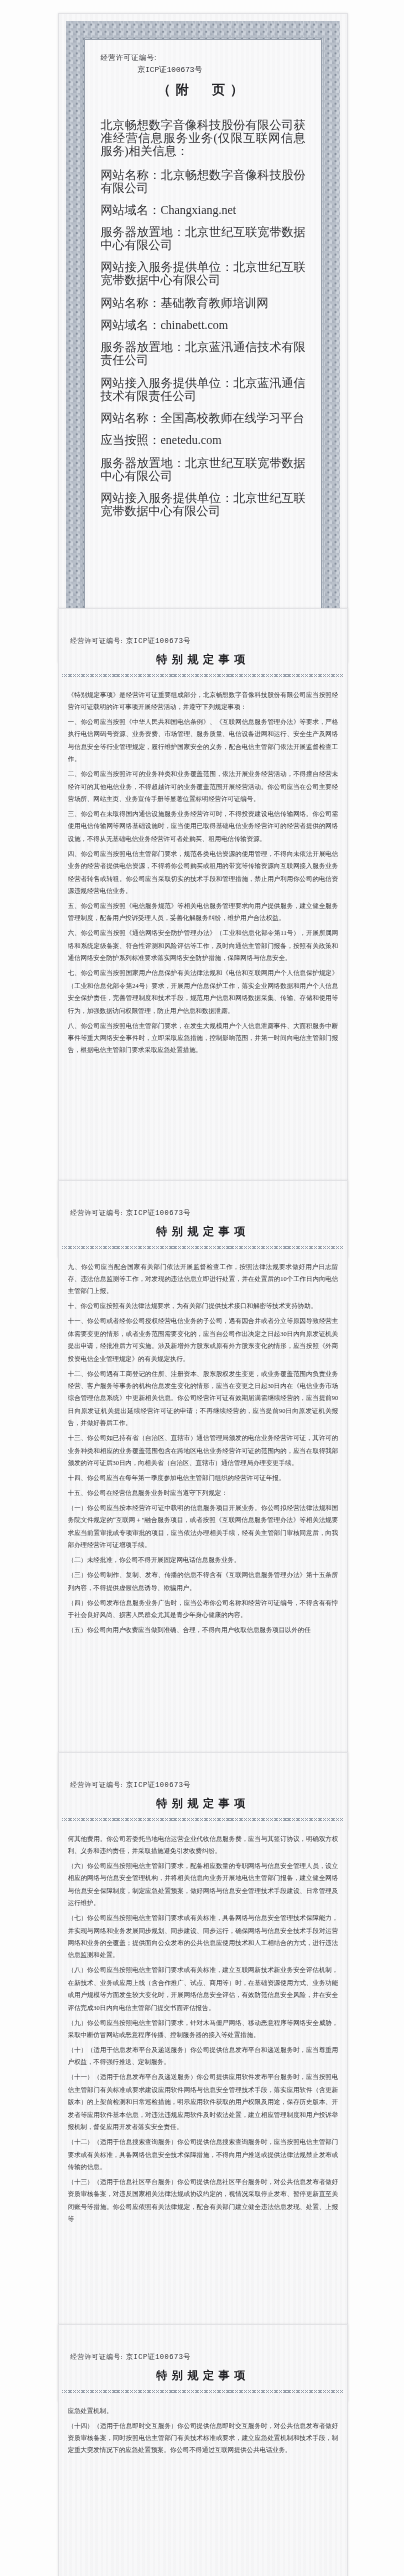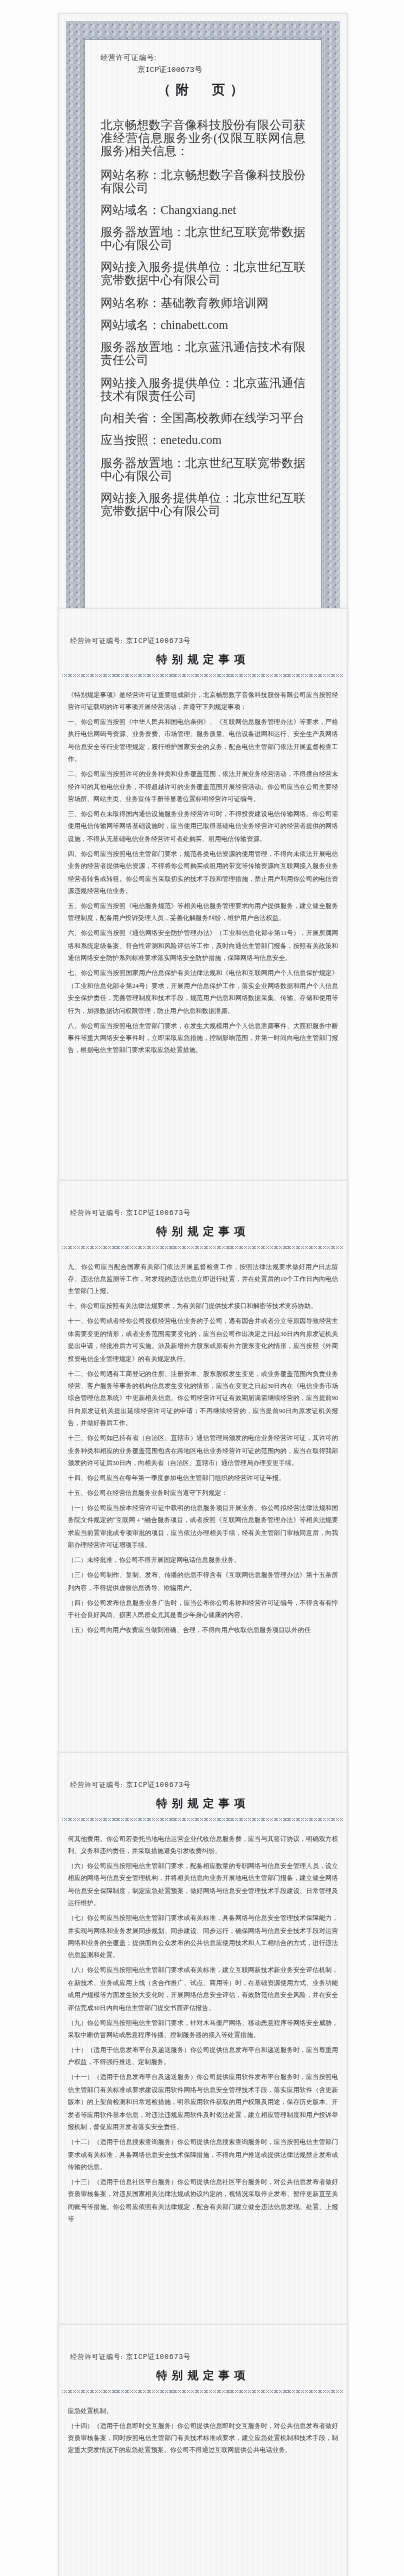--- a/index.html
+++ b/index.html
@@ -79,21 +79,21 @@
       <p class="intro">北京畅想数字音像科技股份有限公司获准经营信息服务业务(仅限互联网信息服务)相关信息：</p>
       <div>
           <p>网站名称：北京畅想数字音像科技股份有限公司</p>
           <p>网站域名：Changxiang.net</p>
           <p>服务器放置地：北京世纪互联宽带数据中心有限公司</p>
           <p>网站接入服务提供单位：北京世纪互联宽带数据中心有限公司</p>
           <p>网站名称：基础教育教师培训网</p>
           <p>网站域名：chinabett.com</p>
           <p>服务器放置地：北京蓝汛通信技术有限责任公司</p>
           <p>网站接入服务提供单位：北京蓝汛通信技术有限责任公司</p>
-          <p>向相关省：全国高校教师在线学习平台</p>
+          <p>网站名称：全国高校教师在线学习平台</p>
           <p>应当按照：enetedu.com</p>
           <p>服务器放置地：北京世纪互联宽带数据中心有限公司</p>
           <p>网站接入服务提供单位：北京世纪互联宽带数据中心有限公司</p>
         </div>
     </div>
   </div>
 </div>
 
 <div class="page prov" id="page2">
   <div class="prov-header">

